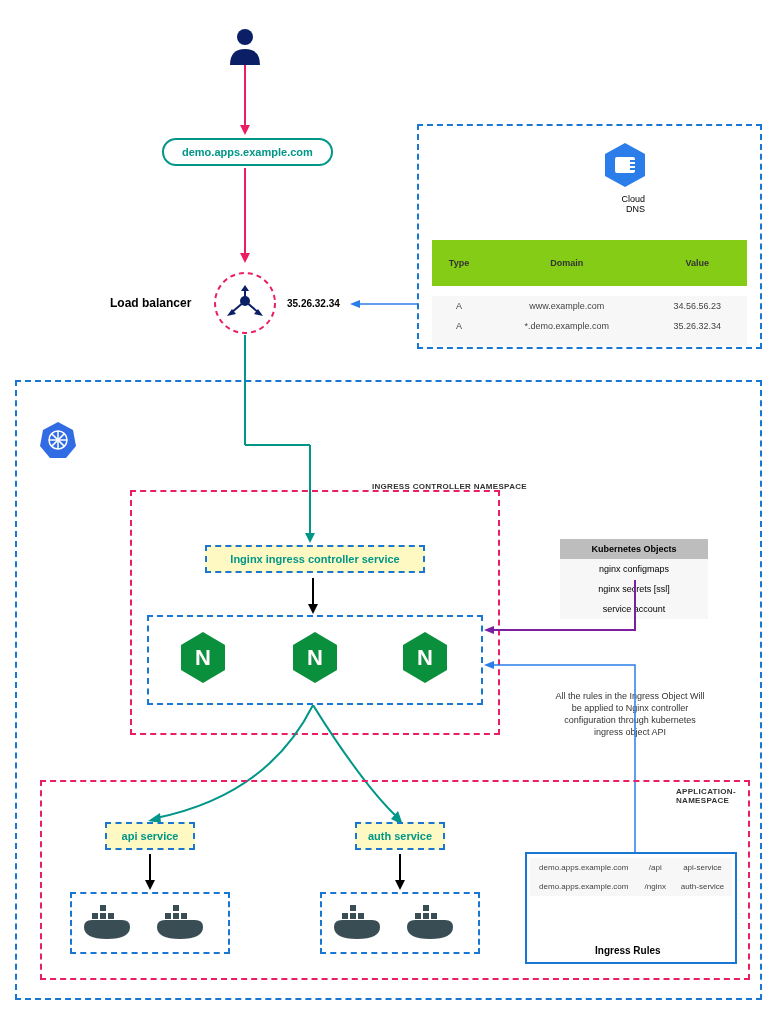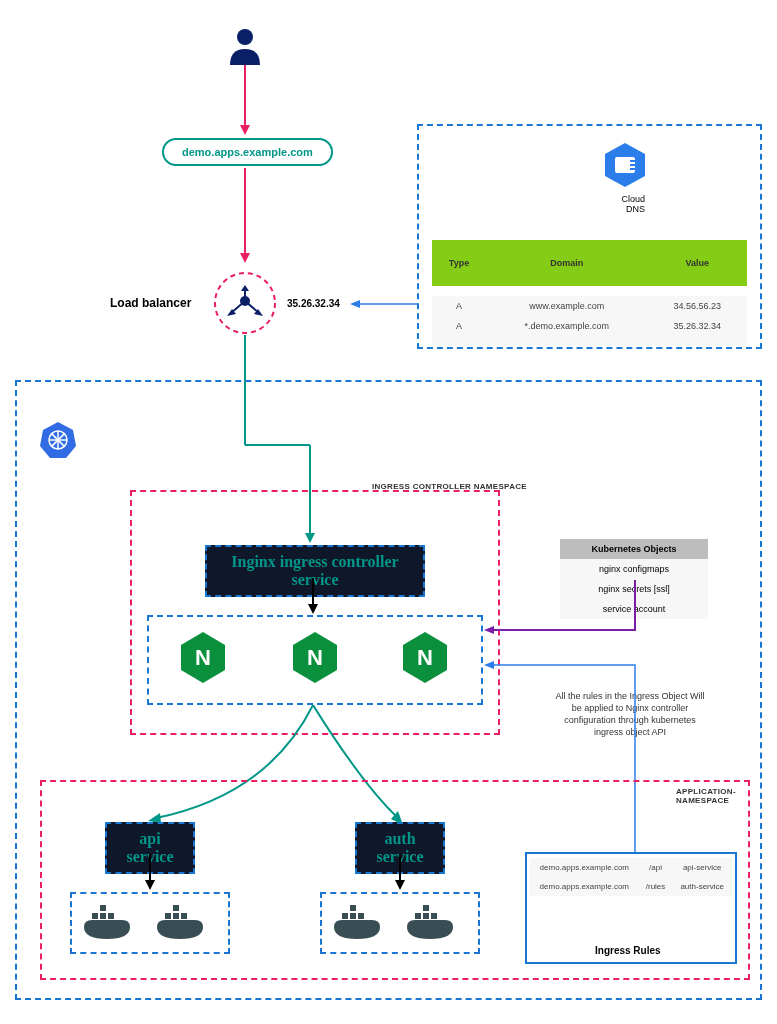--- a/index.html
+++ b/index.html
@@ -11,29 +11,28 @@
     position: relative;
     font-size: 11px;
   }
   .dashed-box {
     position: absolute;
     border: 2px dashed;
   }
   .blue-dash { border-color: #1976d2; }
   .pink-dash { border-color: #e91e63; }
   .label-box {
-    background: #0f172a;
+    background: #fef9c3;
     color: #009688;
     font-weight: 600;
-    font-size: 16px;
+    font-size: 11px;
     text-align: center;
     padding: 6px 8px;
     border: 2px dashed #1976d2;
     position: absolute;
-    font-family: Liberation Serif, serif;
   }
   .pill {
     border: 2px solid #009688;
     border-radius: 999px;
     padding: 6px 18px;
     color: #009688;
     font-weight: 600;
     font-size: 11px;
     background: #fff;
     position: absolute;
@@ -292,18 +291,18 @@
 <div style="position:absolute;left:525px;top:852px;width:212px;height:112px;border:2px solid #1976d2;background:#fff;"></div>
 <table class="tbl" style="left:530px;top:858px;width:202px;font-size:8px;">
   <tbody>
   <tr>
     <td>demo.apps.example.com</td>
     <td>/api</td>
     <td>api-service</td>
   </tr>
   <tr>
     <td>demo.apps.example.com</td>
-    <td>/rules</td>
+    <td>/nginx</td>
     <td>auth-service</td>
   </tr>
 </tbody>
   </table>
 <div class="bold" style="position:absolute;left:595px;top:945px;font-size:10px;">Ingress Rules</div>
 
 </body></html>

